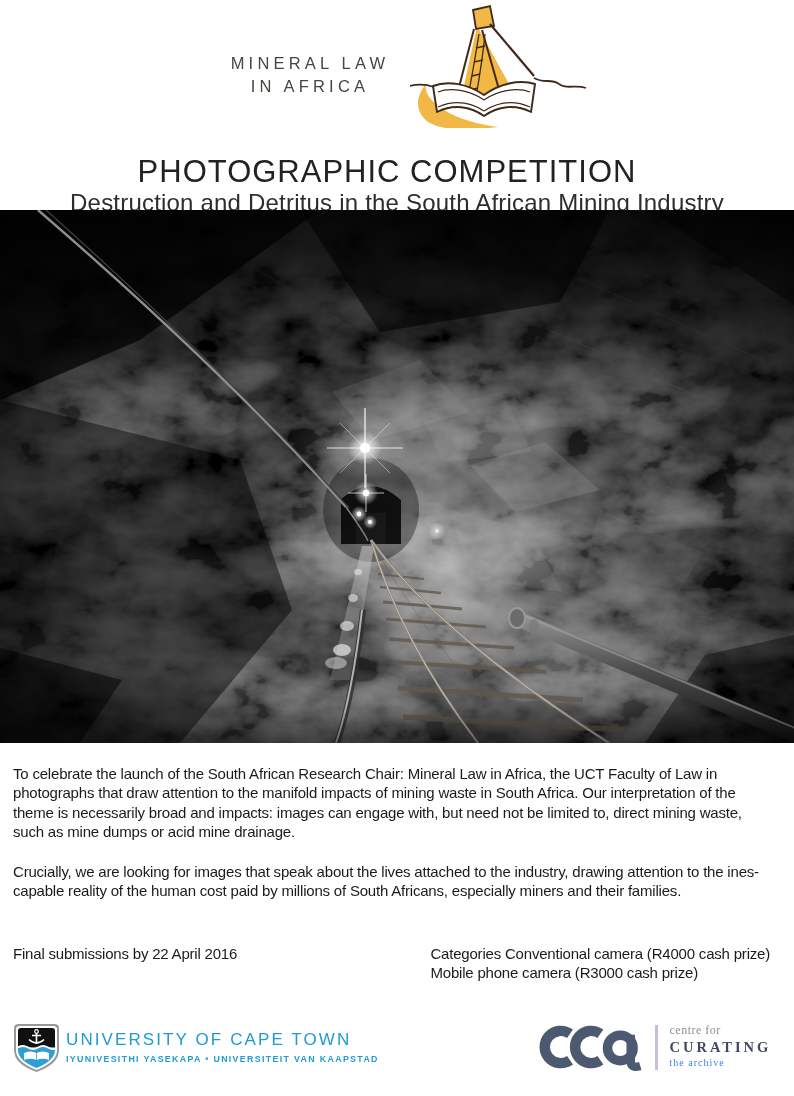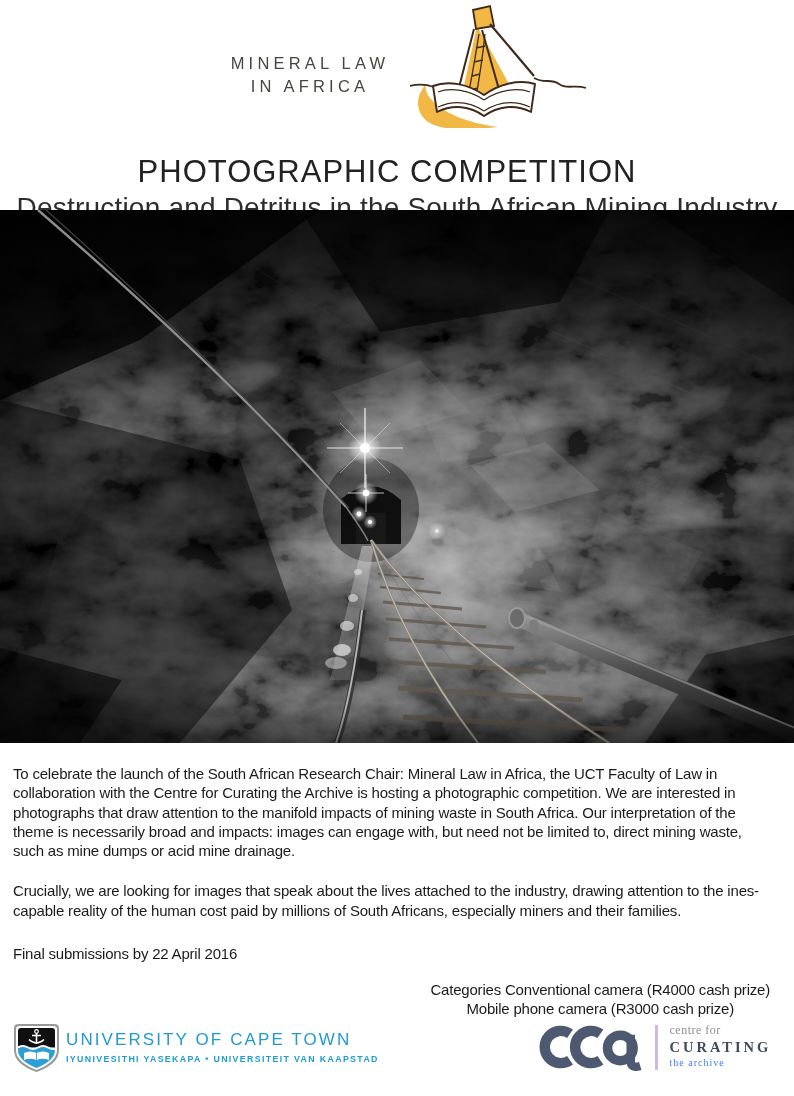--- a/index.html
+++ b/index.html
@@ -15,32 +15,32 @@
     font-size:16.5px;letter-spacing:4.2px;line-height:23px;color:#47463f;font-weight:400;
   }
   .headframe-svg{position:absolute;left:410px;top:0;width:195px;height:128px;}
   
   .title{
     position:absolute;left:0;top:133px;width:774px;text-align:center;
     font-size:31px;letter-spacing:1px;color:#222222;font-weight:400;white-space:nowrap;
   }
   .subtitle{
     position:absolute;left:0;top:169px;width:794px;text-align:center;
-    font-size:28px;letter-spacing:0.2px;color:#2d2d2d;font-weight:400;white-space:nowrap;
+    font-size:24px;letter-spacing:0.2px;color:#2d2d2d;font-weight:400;white-space:nowrap;
   }
   
   .photo{position:absolute;left:0;top:210px;width:794px;height:533px;background:#060606;}
   .photo svg{display:block;width:100%;height:100%;}
   
   .bodytext{position:absolute;left:13px;top:764px;width:770px;}
   .line{font-size:15px;letter-spacing:-0.2px;line-height:19.3px;white-space:nowrap;color:#1b1b1b;}
   .para2{margin-top:21px;}
   .details{position:absolute;left:13px;top:944px;width:757px;}
   .details .left-col{position:absolute;left:0;top:0;}
-  .details .right-col{position:absolute;right:0;top:0;text-align:center;margin-top:36px;}
+  .details .right-col{position:absolute;right:0;top:0;text-align:left;}
   
   .uct{position:absolute;left:13px;top:1022px;height:52px;}
   .uct-shield{position:absolute;left:0;top:1px;width:47px;height:50px;}
   .uct-text{position:absolute;left:53px;top:8px;white-space:nowrap;}
   .uct-name{font-size:17px;font-weight:normal;letter-spacing:2.1px;color:#1f9bd4;}
   .uct-subname{font-size:8.8px;font-weight:bold;letter-spacing:1.35px;color:#1f9bd4;margin-top:4px;}
   .cca{position:absolute;left:533px;top:1021px;height:52px;display:flex;align-items:center;}
   .cca-monogram{width:112px;height:50px;}
   .cca-divider{width:2.5px;height:45px;background:#cbbcdc;margin-left:10px;}
   .cca-text{margin-left:12px;font-family:"Liberation Serif","DejaVu Serif",serif;white-space:nowrap;}
@@ -259,21 +259,20 @@
       <circle cx="437" cy="321" r="9" fill="url(#soft)" opacity="0.5"></circle>
       <circle cx="437" cy="321" r="2" fill="#e8e8e8"></circle>
     </g>
     <rect y="493" width="794" height="40" fill="url(#botDark)"></rect>
   </svg>
   </div>
 
   <section class="bodytext">
     <div class="para1">
       <div class="line">To celebrate the launch of the South African Research Chair: Mineral Law in Africa, the UCT  Faculty of Law in</div>
-      <div class="line">collaboration with the Centre for Curating the Archive is hosting a photographic competition. We are interested in</div>
       <div class="line">photographs that draw attention to the manifold impacts of mining waste in South Africa. Our interpretation of the</div>
       <div class="line">theme is necessarily broad and impacts: images can engage with, but need not be limited to, direct mining waste,</div>
       <div class="line">such as mine dumps or acid mine drainage.</div>
     </div>
     <div class="para2">
       <div class="line">Crucially, we are looking for images that speak about the lives attached to the industry, drawing attention to the ines-</div>
       <div class="line">capable reality of the human cost paid by millions of South Africans,  especially miners and their families.</div>
     </div>
   </section>
 

